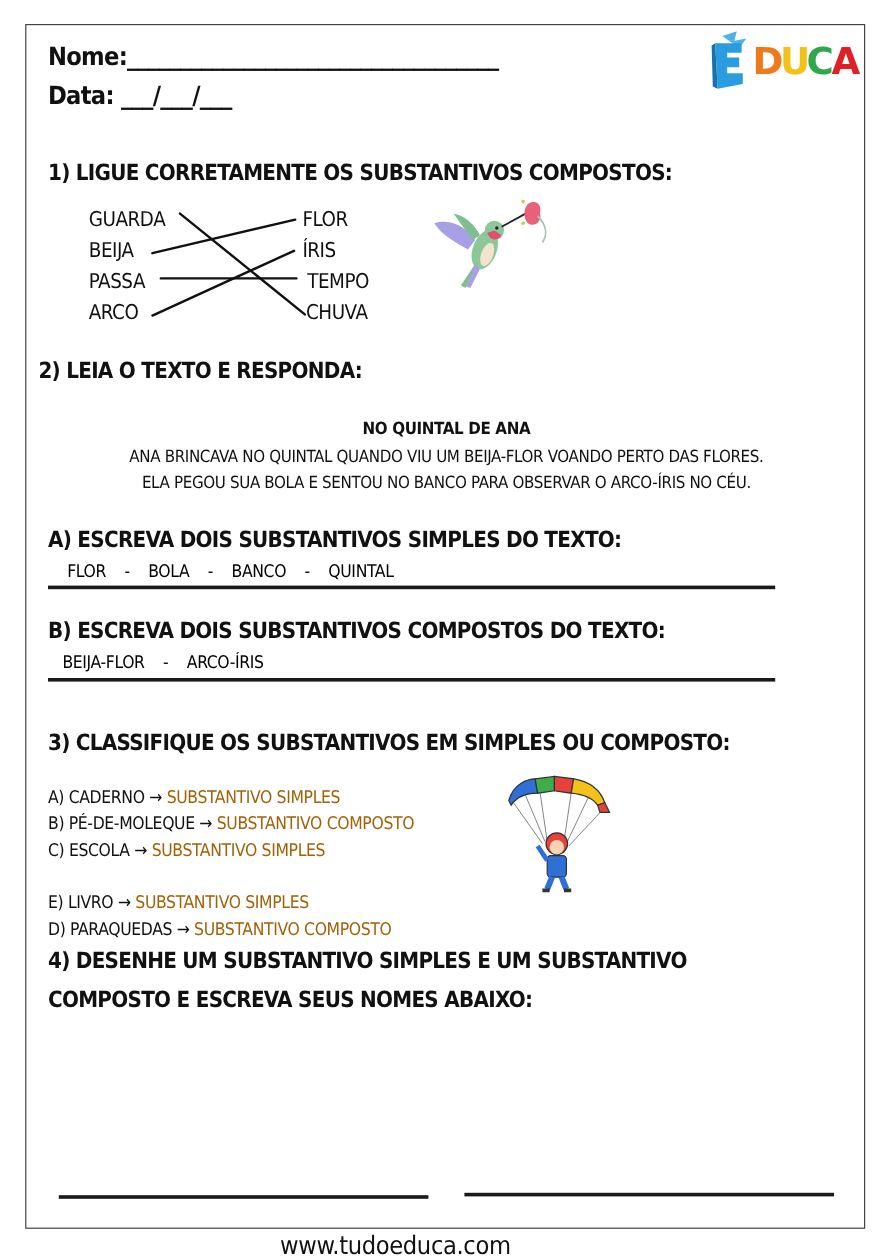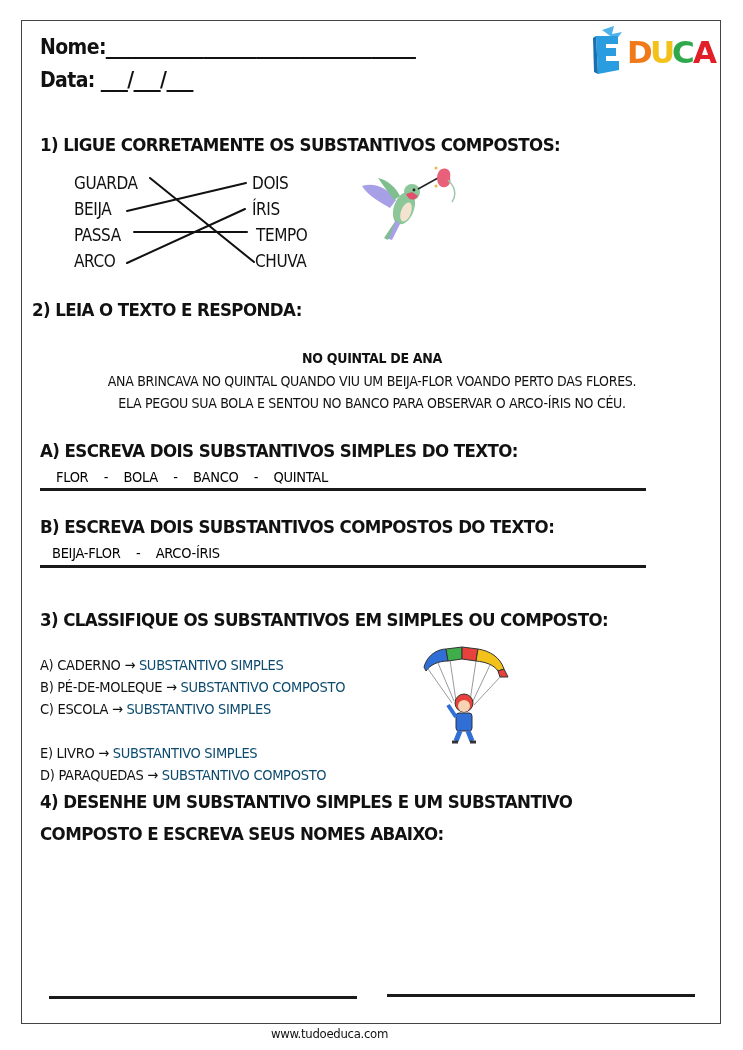--- a/index.html
+++ b/index.html
@@ -5,28 +5,28 @@
   html, body { margin:0; padding:0; background:#ffffff; }
   body { width:743px; height:1050px; position:relative; overflow:hidden;
          font-family:"DejaVu Sans Condensed","DejaVu Sans","Liberation Sans",sans-serif; color:#111; }
   .frame { position:absolute; left:21px; top:20px; width:700px; height:1004px;
            border:1.5px solid #444; box-sizing:border-box; }
   .abs { position:absolute; }
   .bold { font-weight:bold; }
   .head-line { font-size:21px; font-weight:bold; letter-spacing:-0.6px; }
   .q-title { font-size:18.5px; font-weight:bold; letter-spacing:-0.6px; white-space:nowrap; }
   .word { font-size:17px; letter-spacing:-0.4px; white-space:nowrap; }
-  .red { color:#0c4a6e; }
+  .red { color:#a16207; }
   .story { font-size:14px; letter-spacing:-0.3px; text-align:center; left:22px; width:700px; white-space:nowrap; }
   .rule { position:absolute; height:2.5px; background:#1a1a1a; }
   .answer { font-size:14.5px; color:#000000; letter-spacing:-0.3px; white-space:pre; }
   .cls { font-size:14.5px; letter-spacing:-0.3px; white-space:nowrap; }
   .logo { position:absolute; left:510px; top:26px; height:50px; width:210px; font-family:"DejaVu Sans","Liberation Sans",sans-serif; font-weight:bold; font-size:31px; letter-spacing:-1.5px; }
   .logo span { position:absolute; top:8px; }
-  .footer { position:absolute; top:1026px; left:0; width:659px; text-align:center; font-size:13px; letter-spacing:-0.3px; }
+  .footer { position:absolute; top:1026px; left:0; width:659px; text-align:center; font-size:21px; letter-spacing:-0.3px; }
 </style>
 </head>
 <body>
 
 <div class="frame"></div>
 
 <div class="abs head-line" style="left:40px;top:35px;">Nome:___________________________________</div>
 <div class="abs head-line" style="left:40px;top:68px;">Data: ___/___/___</div>
 
 <div class="logo">
@@ -41,21 +41,21 @@
   <span style="left:183px;color:#e11f26;">A</span>
 </div>
 
 <div class="abs q-title" style="left:40px;top:134px;">1) LIGUE CORRETAMENTE OS SUBSTANTIVOS COMPOSTOS:</div>
 
 <div class="abs word" style="left:74px;top:173px;">GUARDA</div>
 <div class="abs word" style="left:74px;top:199px;">BEIJA</div>
 <div class="abs word" style="left:74px;top:225px;">PASSA</div>
 <div class="abs word" style="left:74px;top:251px;">ARCO</div>
 
-<div class="abs word" style="left:252px;top:173px;">DOIS</div>
+<div class="abs word" style="left:252px;top:173px;">FLOR</div>
 <div class="abs word" style="left:252px;top:199px;">ÍRIS</div>
 <div class="abs word" style="left:256px;top:225px;">TEMPO</div>
 <div class="abs word" style="left:255px;top:251px;">CHUVA</div>
 
 <svg class="abs" style="left:0;top:0;" width="743" height="300">
   <g stroke="#111" stroke-width="2" fill="none" stroke-linecap="round">
     <line x1="150" y1="178" x2="254" y2="262"></line>
     <line x1="127" y1="211" x2="246" y2="183"></line>
     <line x1="134" y1="232" x2="247" y2="232"></line>
     <line x1="127" y1="263" x2="245" y2="209"></line>

